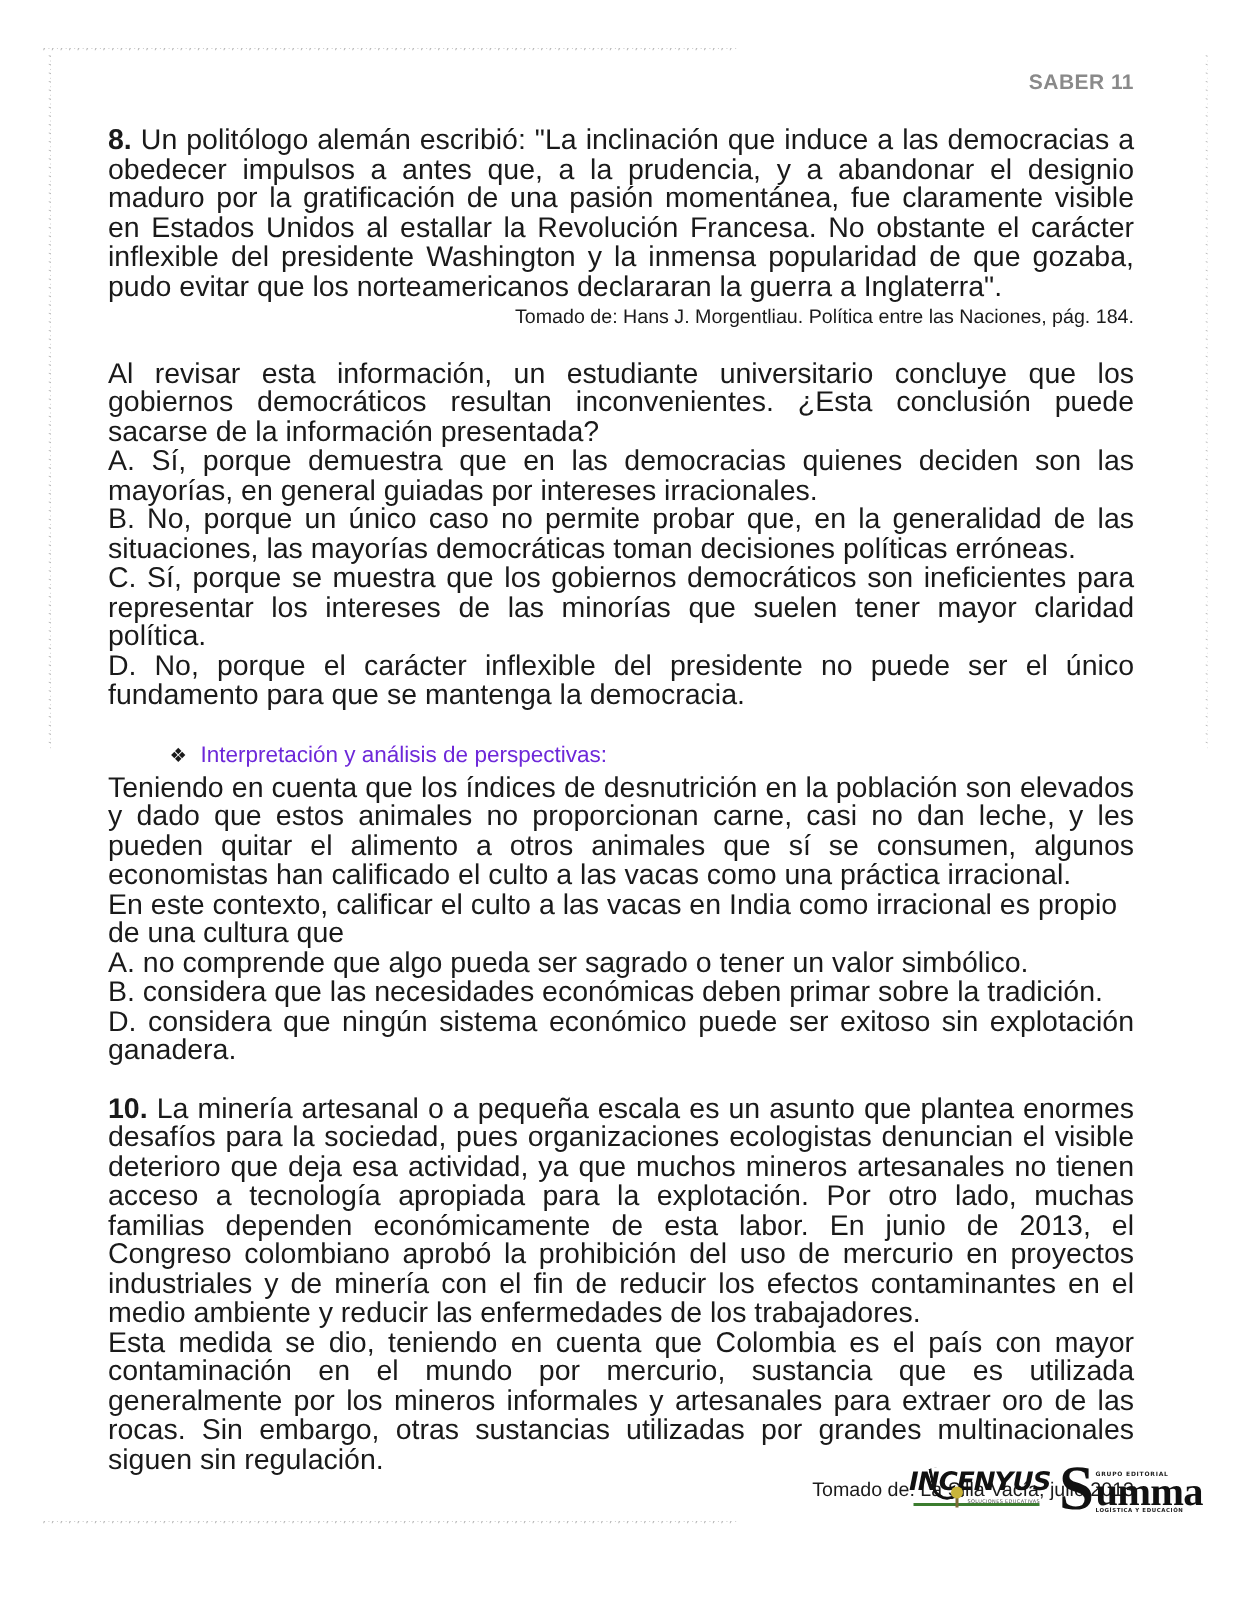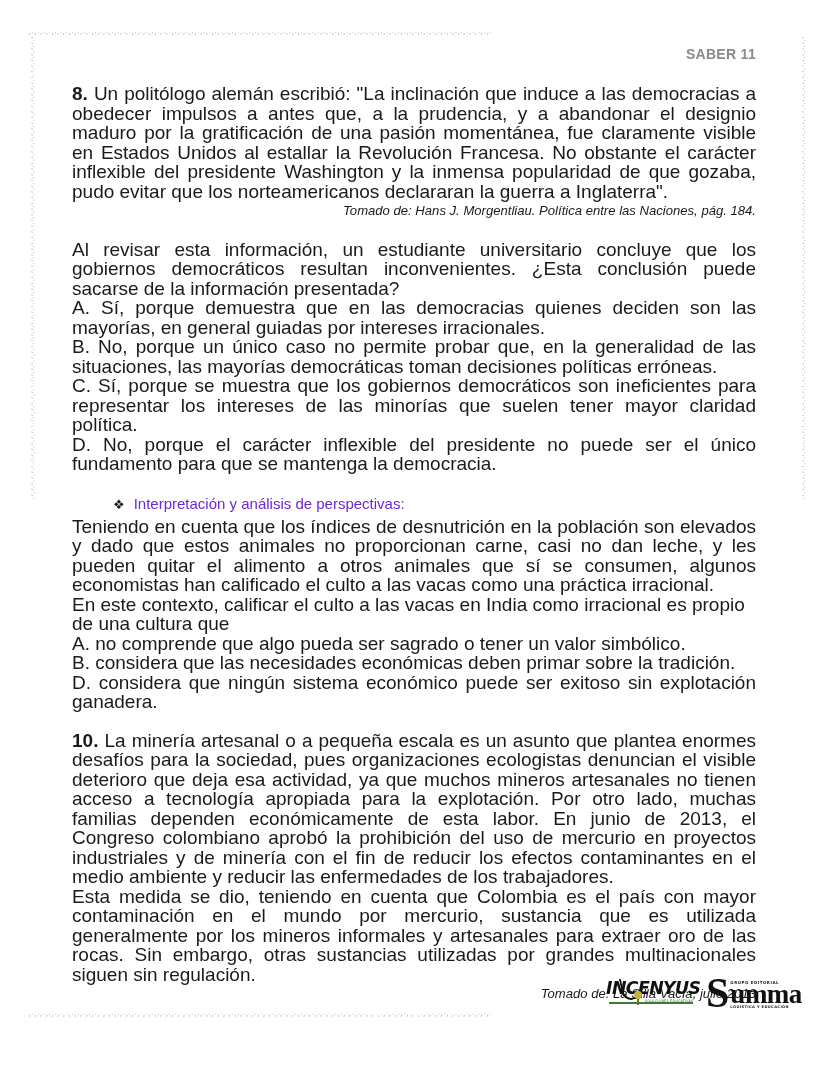--- a/index.html
+++ b/index.html
@@ -73,21 +73,20 @@
     text-align: justify;
     text-justify: inter-word;
     margin: 0;
     hyphens: none;
   }
   .para.left { text-align: left; }
   .qnum { font-weight: bold; }
   .citation {
     font-size: 13.1px;
     line-height: 19.5px;
-    font-style: italic;
     text-align: right;
     margin: 0;
   }
   .spacer-lg { height: 19px; }
 
   .option {
     font-size: 19px;
     line-height: 19.5px;
     text-align: justify;
     margin: 0;

